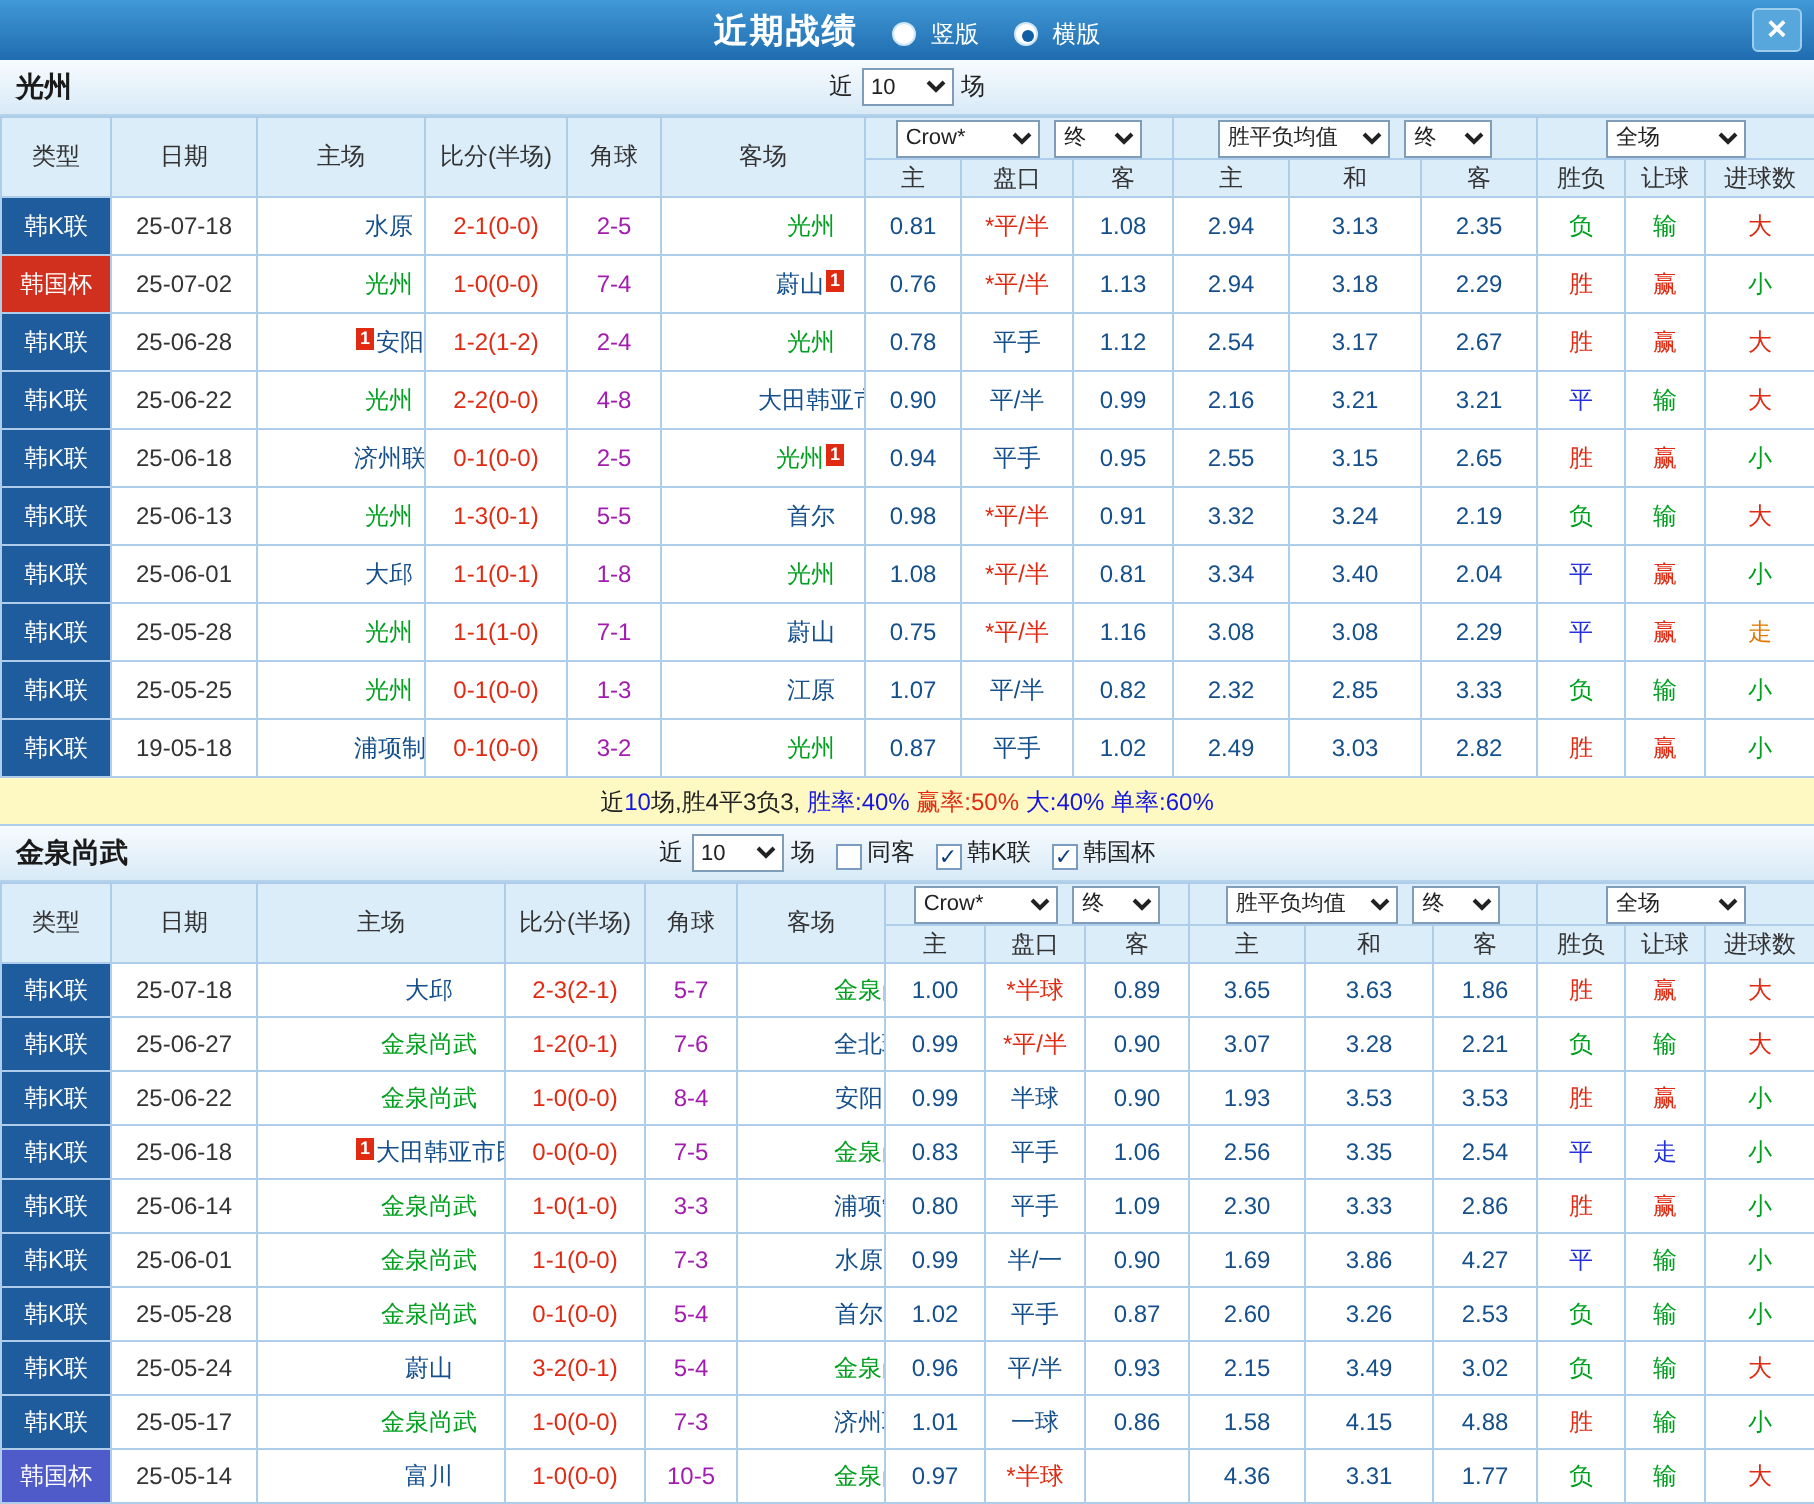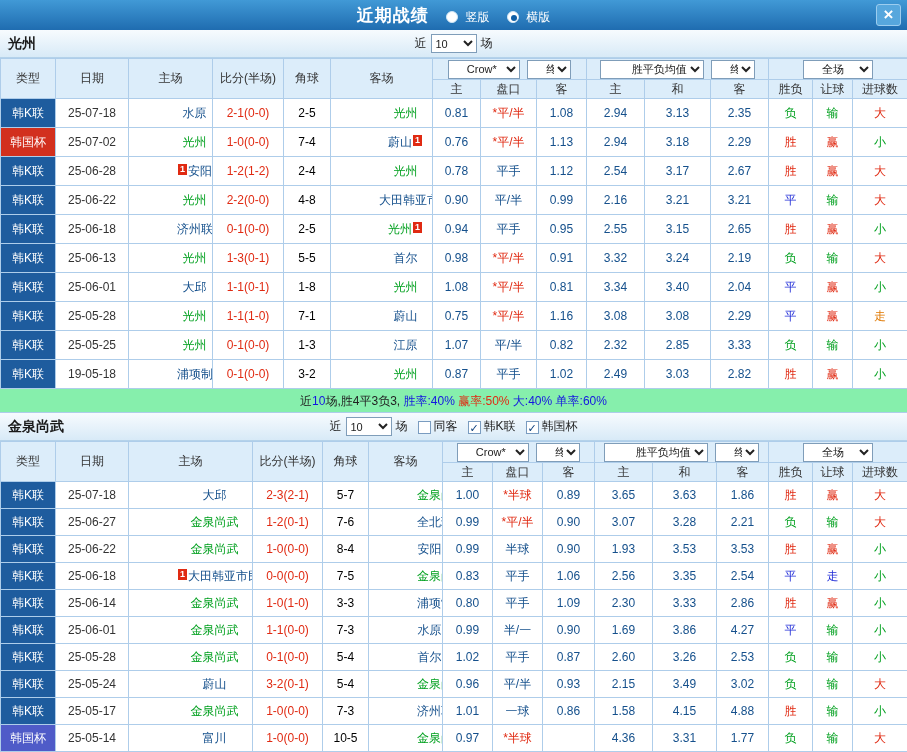--- a/index.html
+++ b/index.html
@@ -32,55 +32,55 @@
   .cbbox { display:inline-block; width:13px; height:13px; border:1px solid #7a9cc0; background:#fff;
     line-height:12px; font-size:11px; text-align:center; color:#0a3d7c; font-weight:bold;
     margin:0 3px 0 10px; vertical-align:-2px; }
   .cbbox:not(.checked) { color:transparent; }
 
   
   select.sel { font-size:11px; height:19px; border:1px solid #7f9db9; background:#fff; color:#222; }
   .sel-near { width:46px; height:18px; margin:0 4px; }
   .sel-company { width:72px; }
   .sel-final { width:44px; }
-  .sel-europe { width:104px;text-align:right; }
+  .sel-europe { width:86px; }
   .sel-scope { width:70px; }
 
   
   table.grid { width:907px; border-collapse:collapse; table-layout:fixed; }
   .grid th, .grid td { border:1px solid #aecdea; text-align:center; overflow:hidden; white-space:nowrap; }
   .grid thead th { background:#dcedfa; color:#333; font-weight:normal; font-size:12px; }
   .hrow1 th { height:21px; }
   .hrow2 th { height:19px; }
-  .ddcell select { margin:0 2px;padding-left:14px; }
+  .ddcell select { margin:0 2px; }
   .t1 tbody td { height:29px; }
   .t2 tbody td { height:27px; }
 
   td.type { color:#fff; }
   td.type.blue { background:#1e5c9e; }
   td.type.red { background:#d2301e; }
   td.type.indigo { background:#4f5bc8; }
   td.date { color:#333; }
   td.team { color:#15508c;padding-left:48px; }
   td.team.focus { color:#00a01e; }
   td.score { color:#e02a12; }
-  td.corner { color:#000000; }
+  td.corner { color:#a21caf; }
   td.odd { color:#15508c; }
   td.hline { color:#15508c; }
   td.hline.star { color:#e02a12; }
   td.res.red { color:#e02a12; }
   td.res.green { color:#00a01e; }
   td.res.blue { color:#2430d8; }
   td.res.orange { color:#e07800; }
 
   .badge { display:inline-block; background:#e02a12; color:#fff; font-size:9px; line-height:11px;
     padding:0 2px; margin:0 1px; vertical-align:3px; font-weight:bold; }
 
   .summary { height:24px; line-height:24px; text-align:center; border-bottom:1px solid #aecdea;
-    background:#86efac; font-size:12px; }
+    background:#fef9c3; font-size:12px; }
   .summary .dark { color:#222; }
   .summary .blue { color:#1515e0; }
   .summary .red { color:#e02a12; }
 </style>
 </head>
 <body>
 
 <div class="panel">
 
   <div class="titlebar">

